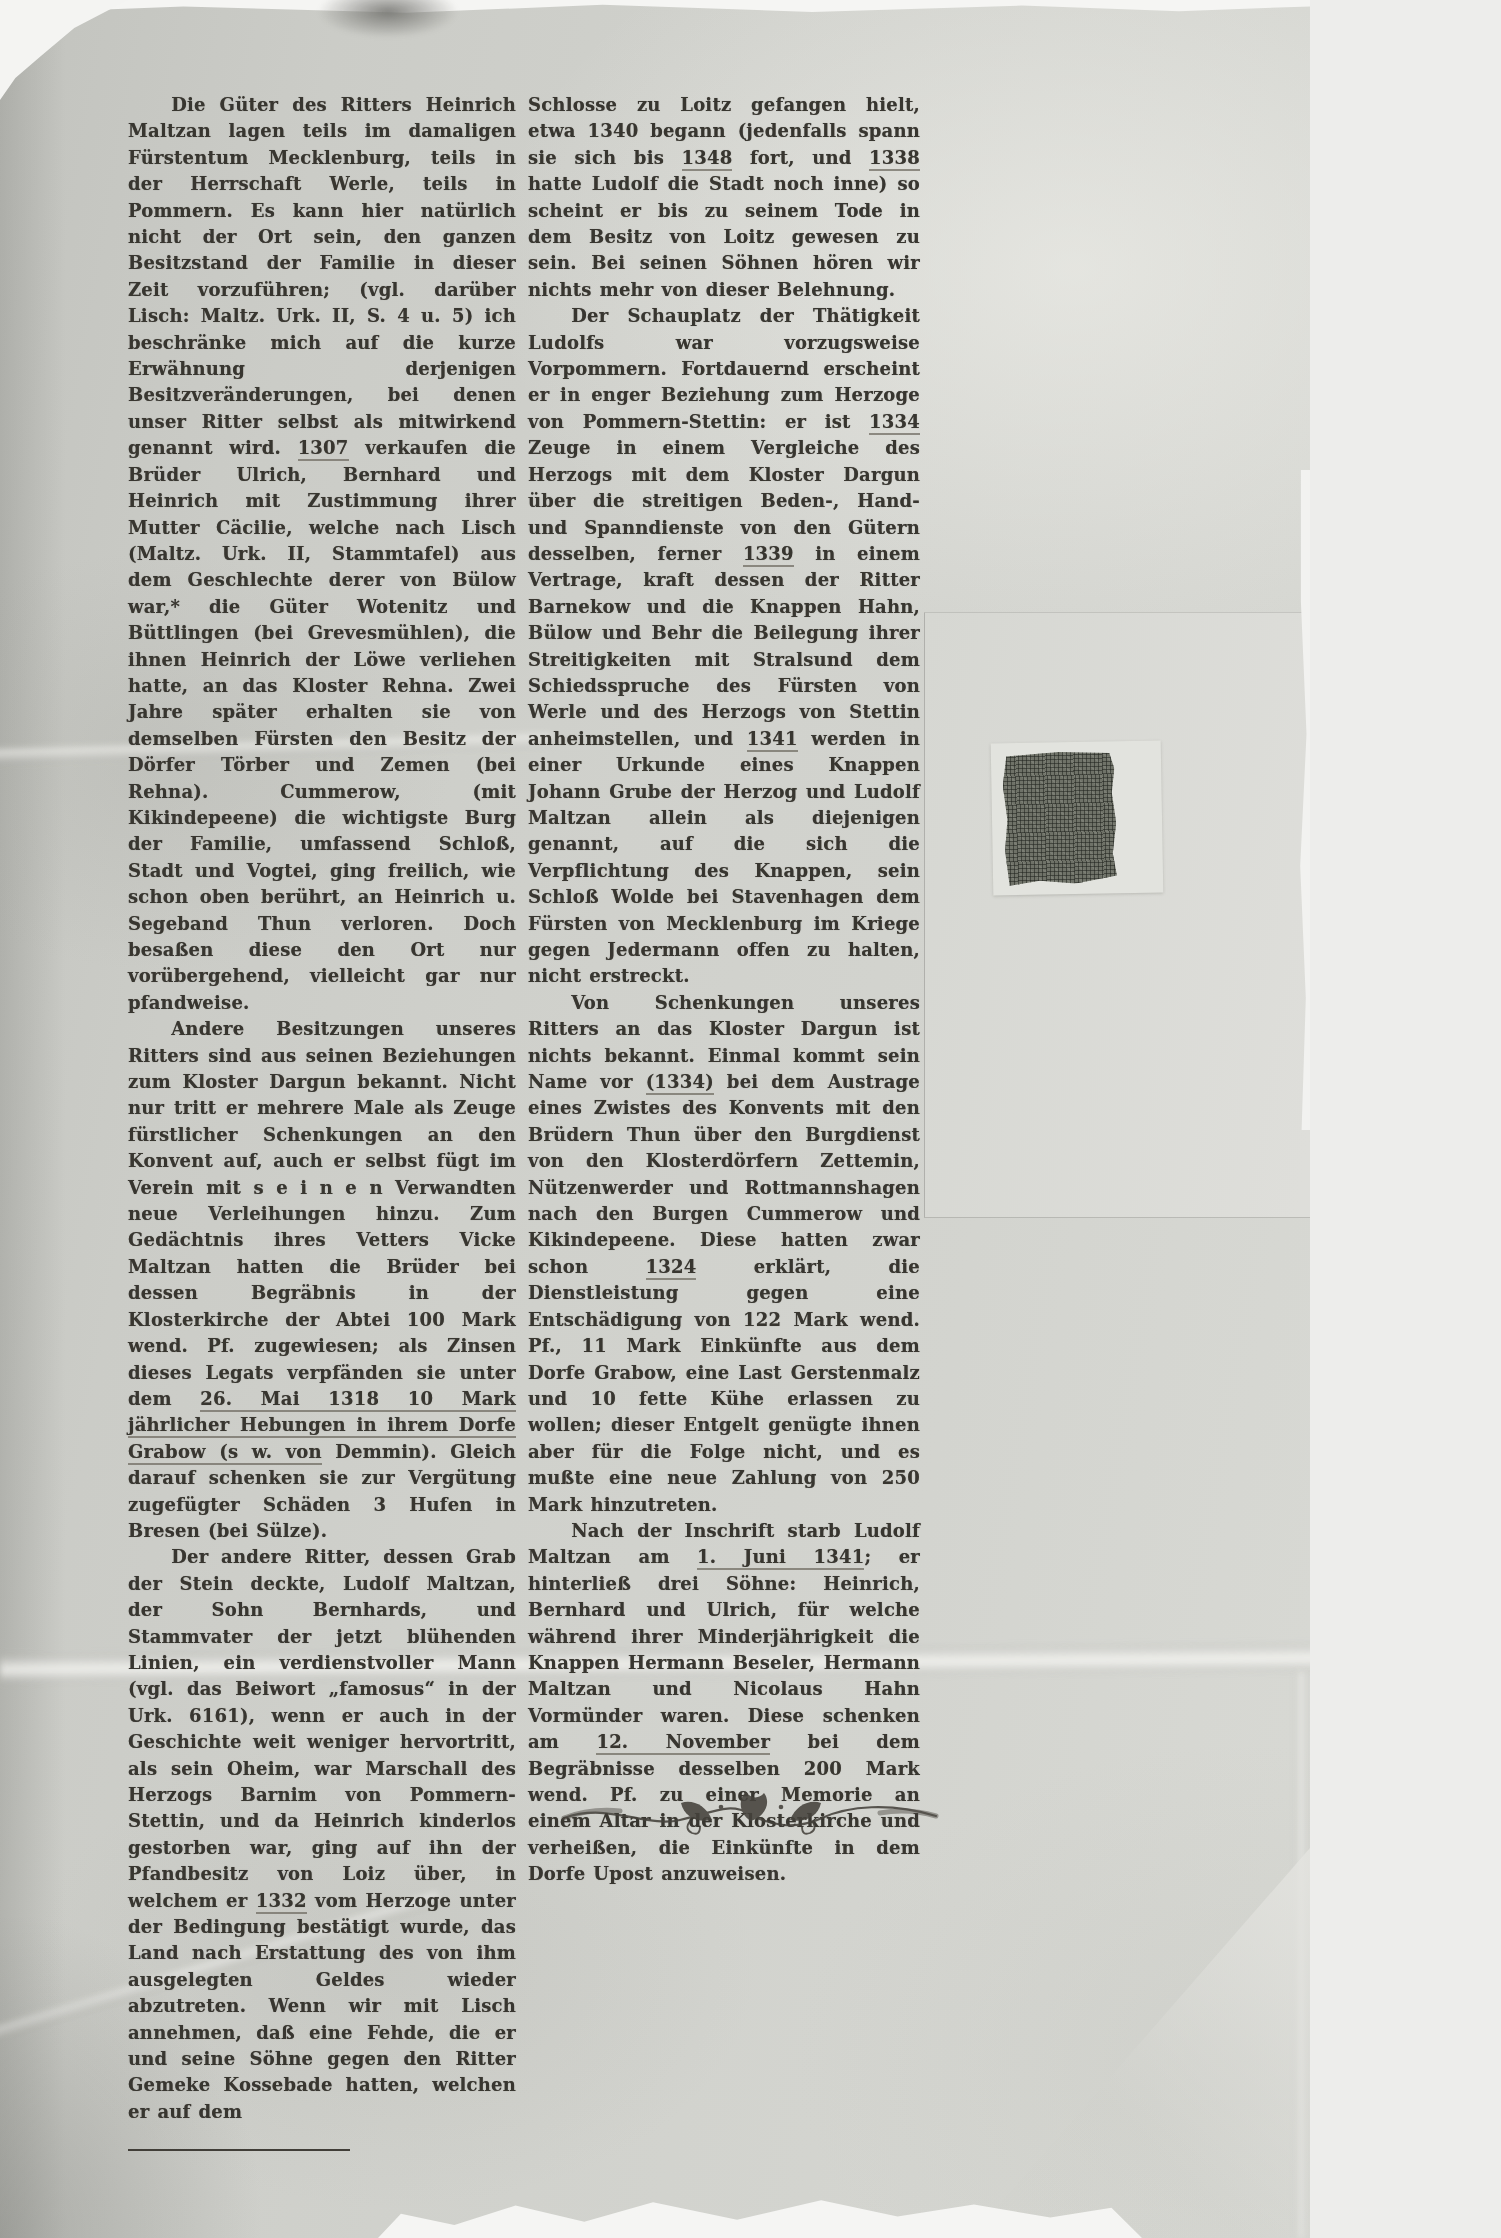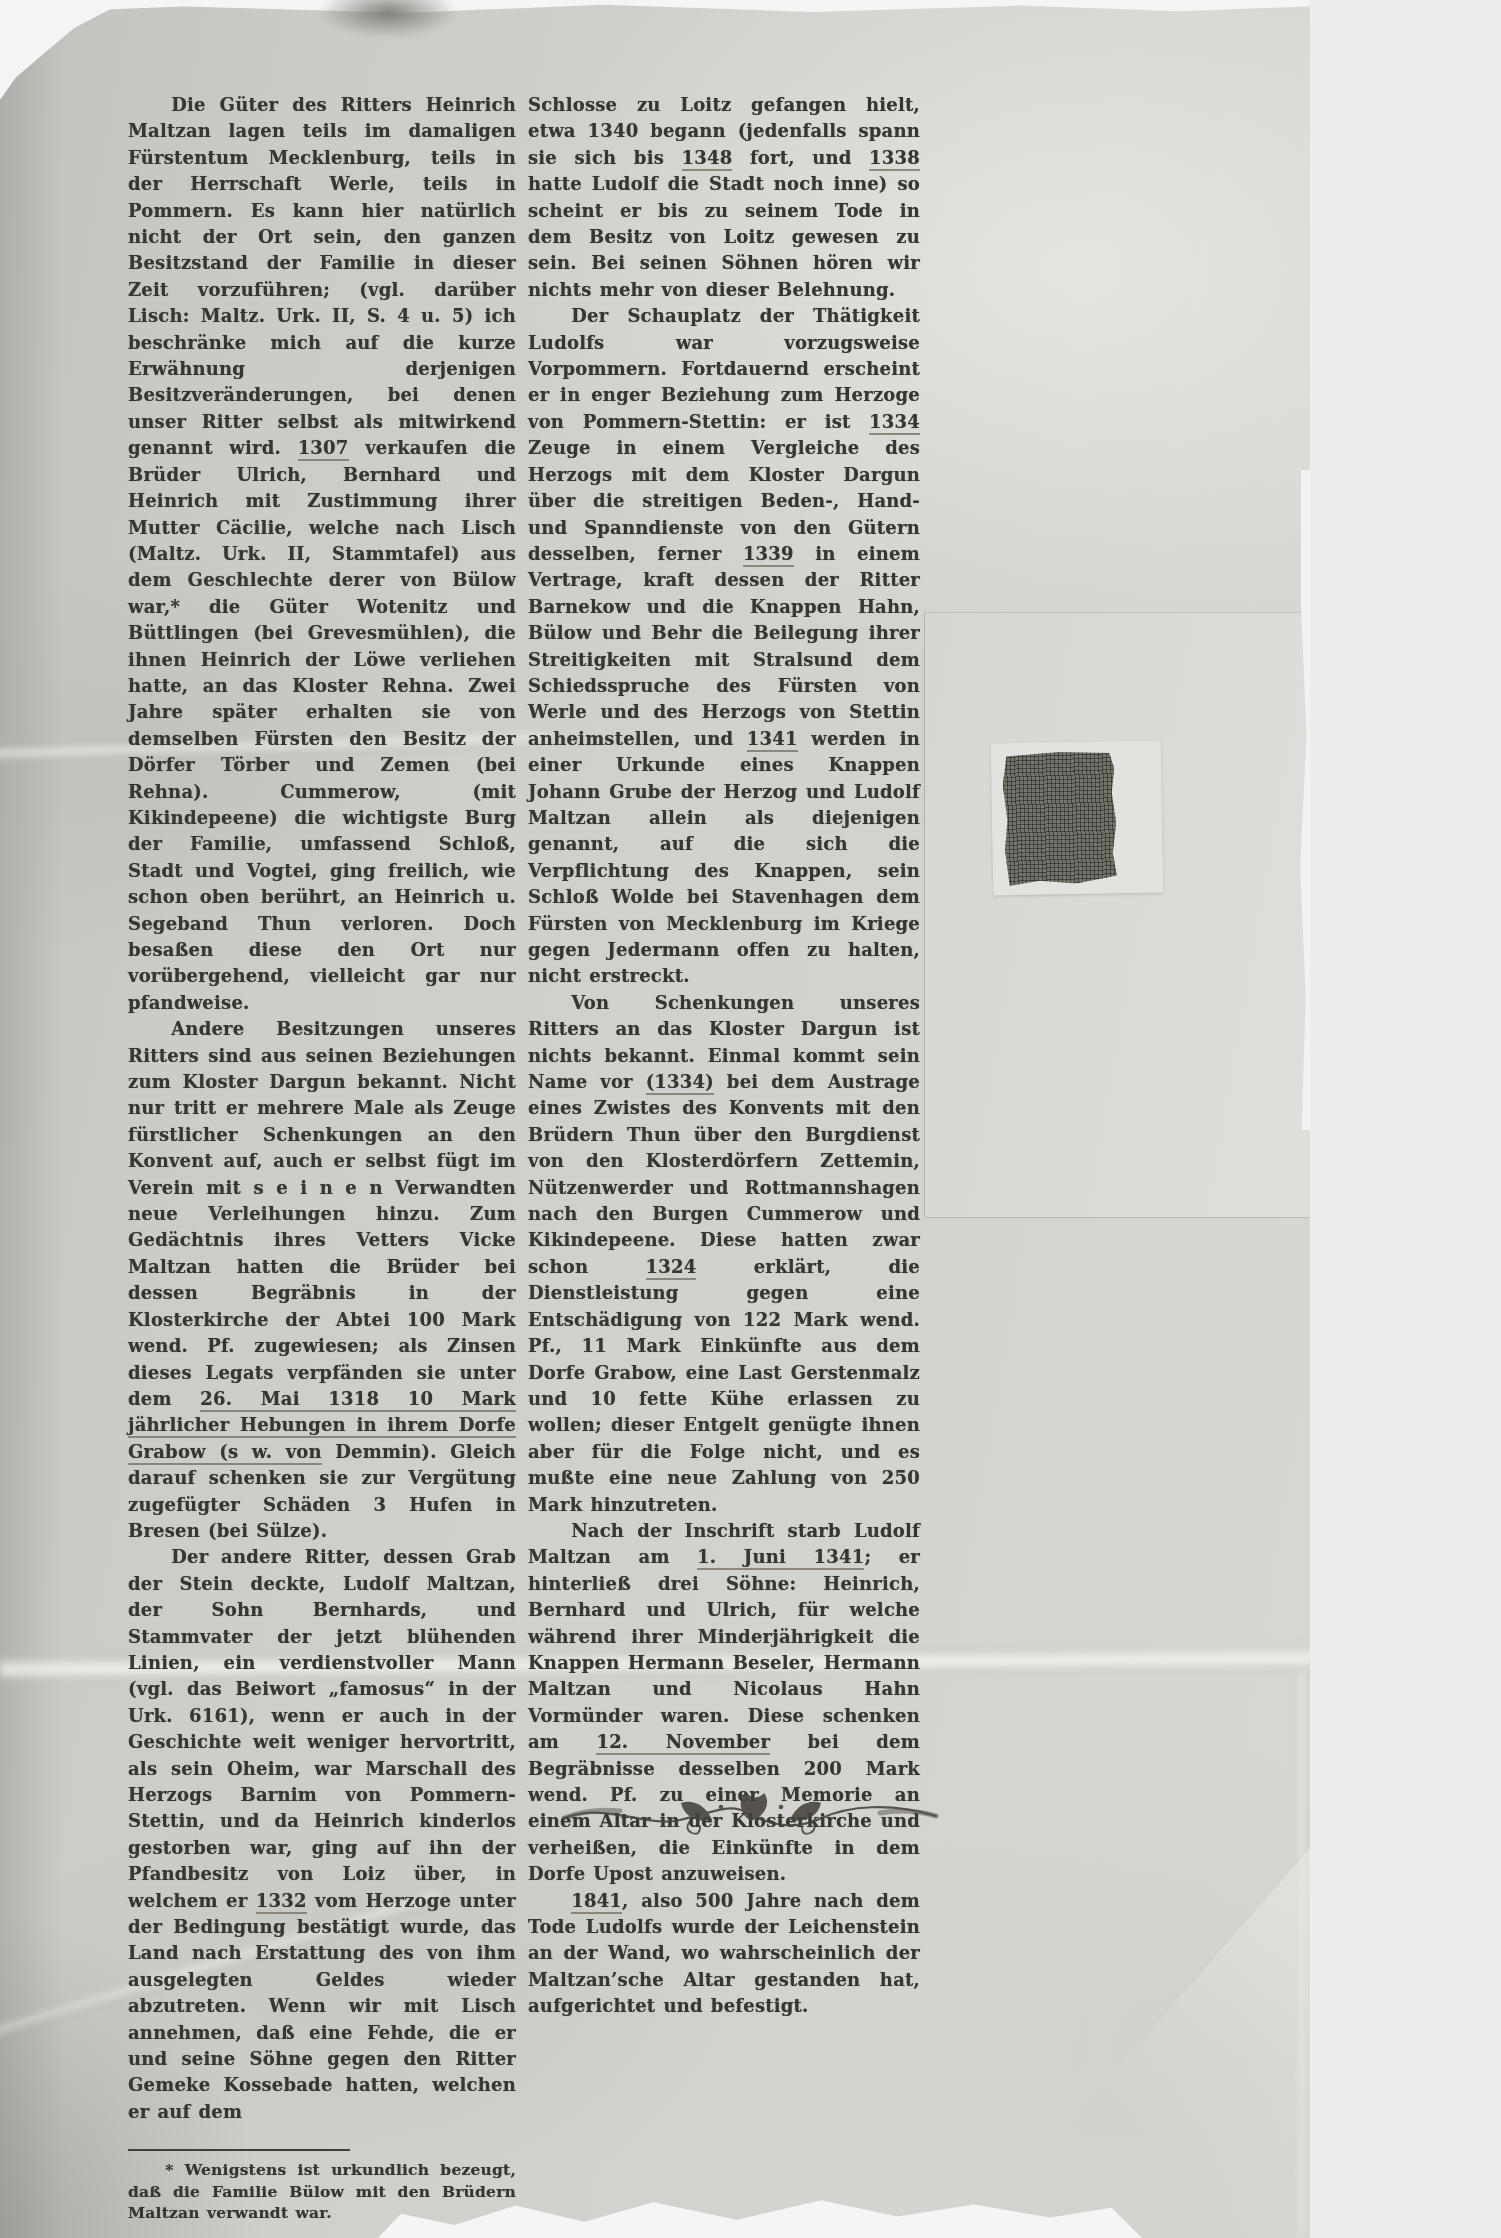--- a/index.html
+++ b/index.html
@@ -146,29 +146,27 @@
   <div class="artifact top-smudge"></div>
   <div class="artifact torn-corner"></div>
   <div class="artifact right-sliver"></div>
   <div class="artifact bottom-tear"></div>
 
   <div class="col left">
     <p>Die Güter des Ritters Heinrich Maltzan lagen teils im damaligen Fürstentum Mecklenburg, teils in der Herrschaft Werle, teils in Pommern. Es kann hier natürlich nicht der Ort sein, den ganzen Besitzstand der Familie in dieser Zeit vorzuführen; (vgl. darüber Lisch: Maltz. Urk. II, S. 4 u. 5) ich beschränke mich auf die kurze Erwähnung derjenigen Besitzveränderungen, bei denen unser Ritter selbst als mitwirkend genannt wird. <span class="pencil">1307</span> verkaufen die Brüder Ulrich, Bernhard und Heinrich mit Zustimmung ihrer Mutter Cäcilie, welche nach Lisch (Maltz. Urk. II, Stammtafel) aus dem Geschlechte derer von Bülow war,* die Güter Wotenitz und Büttlingen (bei Grevesmühlen), die ihnen Heinrich der Löwe verliehen hatte, an das Kloster Rehna. Zwei Jahre später erhalten sie von demselben Fürsten den Besitz der Dörfer Törber und Zemen (bei Rehna). Cummerow, (mit Kikindepeene) die wichtigste Burg der Familie, umfassend Schloß, Stadt und Vogtei, ging freilich, wie schon oben berührt, an Heinrich u. Segeband Thun verloren. Doch besaßen diese den Ort nur vorübergehend, vielleicht gar nur pfandweise.</p>
     <p>Andere Besitzungen unseres Ritters sind aus seinen Beziehungen zum Kloster Dargun bekannt. Nicht nur tritt er mehrere Male als Zeuge fürstlicher Schenkungen an den Konvent auf, auch er selbst fügt im Verein mit s e i n e n Verwandten neue Verleihungen hinzu. Zum Gedächtnis ihres Vetters Vicke Maltzan hatten die Brüder bei dessen Begräbnis in der Klosterkirche der Abtei 100 Mark wend. Pf. zugewiesen; als Zinsen dieses Legats verpfänden sie unter dem <span class="pencil">26. Mai 1318 10 Mark jährlicher Hebungen in ihrem Dorfe Grabow (s w. von</span> Demmin). Gleich darauf schenken sie zur Vergütung zugefügter Schäden 3 Hufen in Bresen (bei Sülze).</p>
     <p>Der andere Ritter, dessen Grab der Stein deckte, Ludolf Maltzan, der Sohn Bernhards, und Stammvater der jetzt blühenden Linien, ein verdienstvoller Mann (vgl. das Beiwort „famosus“ in der Urk. 6161), wenn er auch in der Geschichte weit weniger hervortritt, als sein Oheim, war Marschall des Herzogs Barnim von Pommern-Stettin, und da Heinrich kinderlos gestorben war, ging auf ihn der Pfandbesitz von Loiz über, in welchem er <span class="pencil">1332</span> vom Herzoge unter der Bedingung bestätigt wurde, das Land nach Erstattung des von ihm ausgelegten Geldes wieder abzutreten. Wenn wir mit Lisch annehmen, daß eine Fehde, die er und seine Söhne gegen den Ritter Gemeke Kossebade hatten, welchen er auf dem</p>
     <div class="fnrule"></div>
-    <p class="footnote">* Wenigstens ist urkundlich bezeugt, daß die Familie Bülow mit den Brüdern Maltzan verwandt war.</p>
   </div>
 
   <div class="col right">
     <p class="noindent">Schlosse zu Loitz gefangen hielt, etwa 1340 begann (jedenfalls spann sie sich bis <span class="pencil">1348</span> fort, und <span class="pencil">1338</span> hatte Ludolf die Stadt noch inne) so scheint er bis zu seinem Tode in dem Besitz von Loitz gewesen zu sein. Bei seinen Söhnen hören wir nichts mehr von dieser Belehnung.</p>
     <p>Der Schauplatz der Thätigkeit Ludolfs war vorzugsweise Vorpommern. Fortdauernd erscheint er in enger Beziehung zum Herzoge von Pommern-Stettin: er ist <span class="pencil">1334</span> Zeuge in einem Vergleiche des Herzogs mit dem Kloster Dargun über die streitigen Beden-, Hand- und Spanndienste von den Gütern desselben, ferner <span class="pencil">1339</span> in einem Vertrage, kraft dessen der Ritter Barnekow und die Knappen Hahn, Bülow und Behr die Beilegung ihrer Streitigkeiten mit Stralsund dem Schiedsspruche des Fürsten von Werle und des Herzogs von Stettin anheimstellen, und <span class="pencil">1341</span> werden in einer Urkunde eines Knappen Johann Grube der Herzog und Ludolf Maltzan allein als diejenigen genannt, auf die sich die Verpflichtung des Knappen, sein Schloß Wolde bei Stavenhagen dem Fürsten von Mecklenburg im Kriege gegen Jedermann offen zu halten, nicht erstreckt.</p>
     <p>Von Schenkungen unseres Ritters an das Kloster Dargun ist nichts bekannt. Einmal kommt sein Name vor <span class="pencil">(1334)</span> bei dem Austrage eines Zwistes des Konvents mit den Brüdern Thun über den Burgdienst von den Klosterdörfern Zettemin, Nützenwerder und Rottmannshagen nach den Burgen Cummerow und Kikindepeene. Diese hatten zwar schon <span class="pencil">1324</span> erklärt, die Dienstleistung gegen eine Entschädigung von 122 Mark wend. Pf., 11 Mark Einkünfte aus dem Dorfe Grabow, eine Last Gerstenmalz und 10 fette Kühe erlassen zu wollen; dieser Entgelt genügte ihnen aber für die Folge nicht, und es mußte eine neue Zahlung von 250 Mark hinzutreten.</p>
     <p>Nach der Inschrift starb Ludolf Maltzan am <span class="pencil">1. Juni 1341</span>; er hinterließ drei Söhne: Heinrich, Bernhard und Ulrich, für welche während ihrer Minderjährigkeit die Knappen Hermann Beseler, Hermann Maltzan und Nicolaus Hahn Vormünder waren. Diese schenken am <span class="pencil">12. November</span> bei dem Begräbnisse desselben 200 Mark wend. Pf. zu einer Memorie an einem Altar in der Klosterkirche und verheißen, die Einkünfte in dem Dorfe Upost anzuweisen.</p>
-    <p><span class="pencil">1841</span>, also 500 Jahre nach dem Tode Ludolfs wurde der Leichenstein an der Wand, wo wahrscheinlich der Maltzan’sche Altar gestanden hat, aufgerichtet und befestigt.</p>
   </div>
 
   <svg class="ornament" width="380" height="52" viewBox="0 0 380 52" xmlns="http://www.w3.org/2000/svg">
     <path d="M4 30 C 48 14, 86 40, 120 32 S 170 14, 190 26 S 236 42, 262 30 S 330 14, 376 28" fill="none" stroke="#45423c" stroke-width="2.2" stroke-linecap="round"></path>
     <path d="M4 30 C 20 24, 40 21, 60 23" fill="none" stroke="#45423c" stroke-width="5" opacity=".5" stroke-linecap="round"></path>
     <path d="M320 25 C 342 21, 362 24, 376 28" fill="none" stroke="#45423c" stroke-width="5" opacity=".5" stroke-linecap="round"></path>
     <path fill="#45423c" d="M152 32 c-6 -15 -20 -21 -31 -17 c3 13 15 20 31 17 z"></path>
     <path fill="#45423c" d="M191 33 c-11 -6 -14 -21 -5 -29 c5 7 13 7 18 1 c7 9 2 23 -13 28 z"></path>
     <path fill="#45423c" d="M230 32 c6 -15 20 -21 31 -17 c-3 13 -15 20 -31 17 z"></path>
     <circle cx="161" cy="19" r="2.3" fill="#45423c"></circle>

